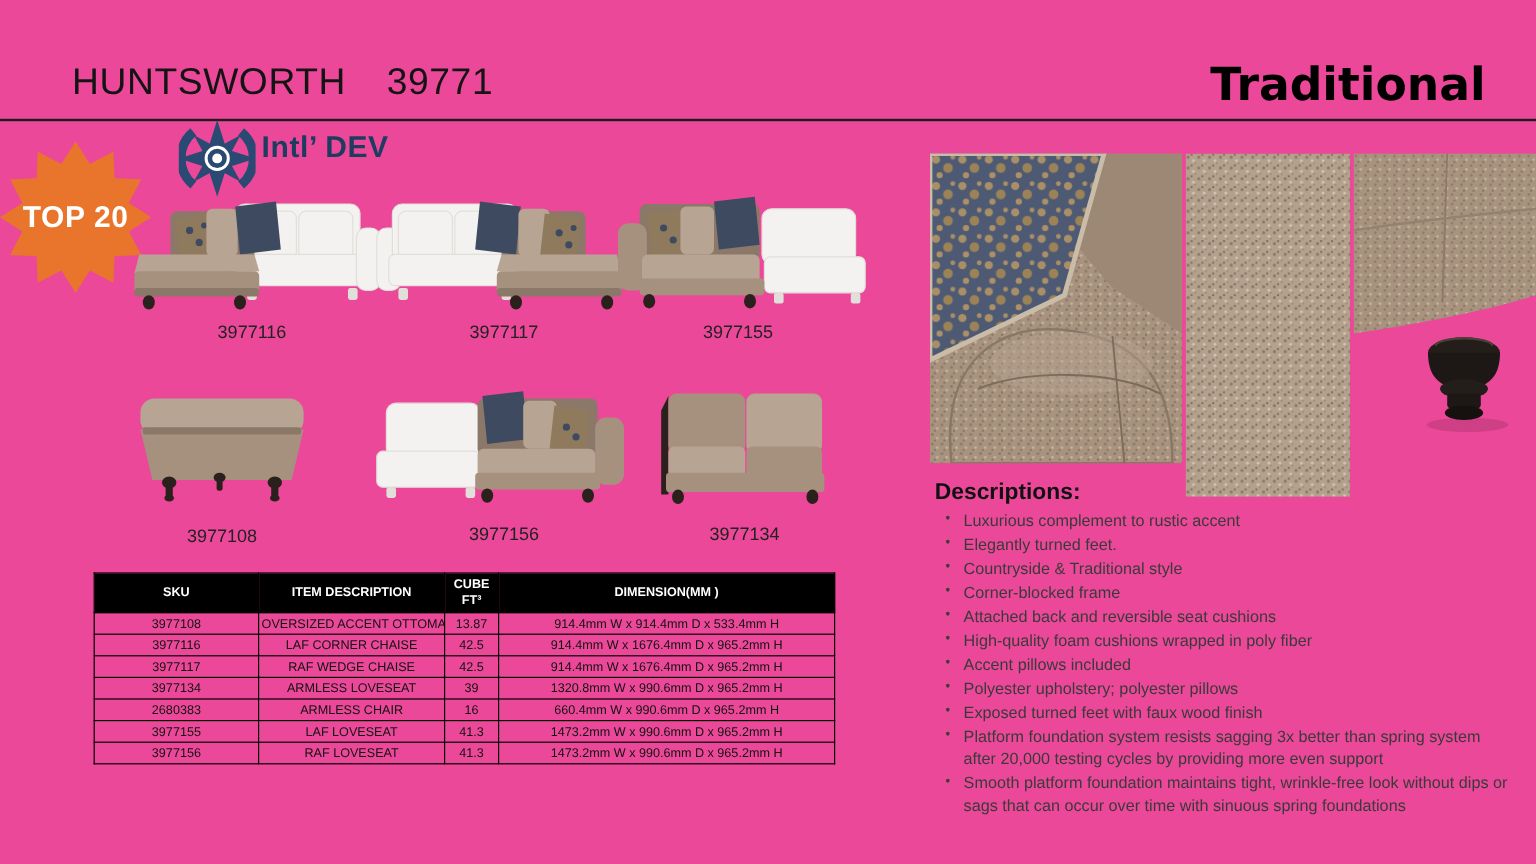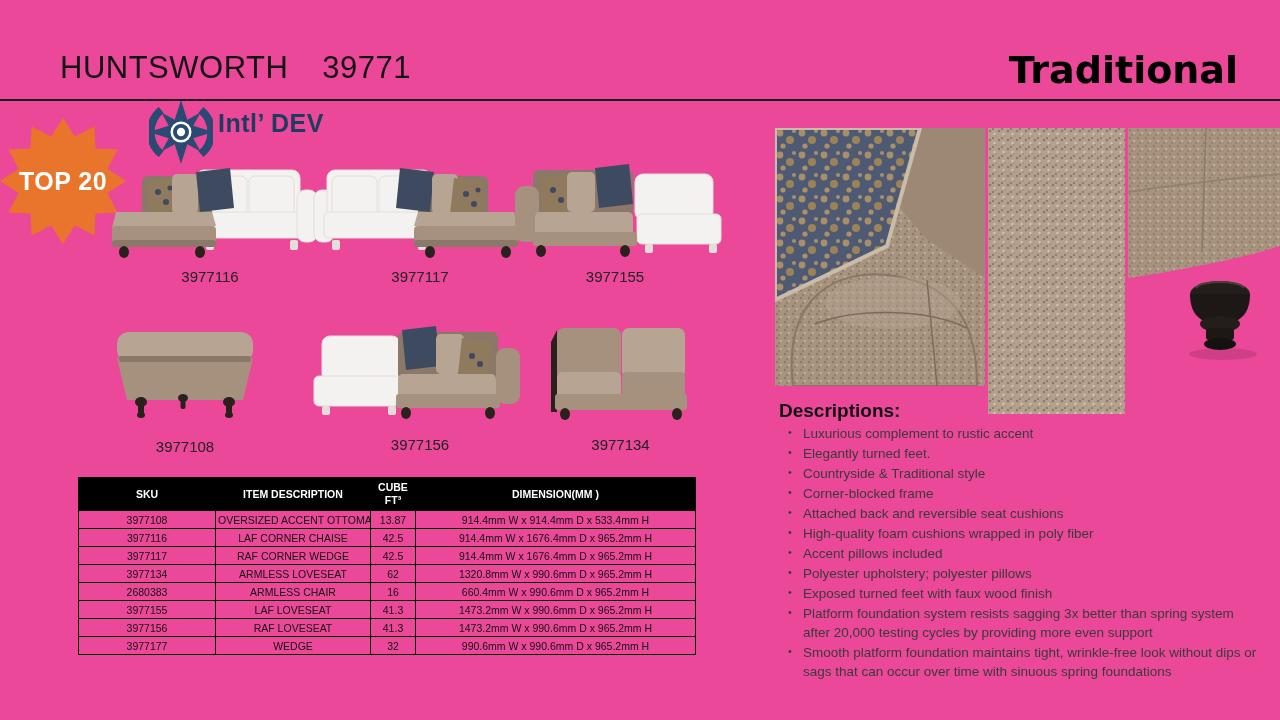--- a/index.html
+++ b/index.html
@@ -224,53 +224,47 @@
           <td>914.4mm W x 914.4mm D x 533.4mm H</td>
         </tr>
         <tr>
           <td>3977116</td>
           <td>LAF CORNER CHAISE</td>
           <td>42.5</td>
           <td>914.4mm W x 1676.4mm D x 965.2mm H</td>
         </tr>
         <tr>
           <td>3977117</td>
-          <td>RAF CORNER WEDGE</td>
+          <td>RAF WEDGE CHAISE</td>
           <td>42.5</td>
           <td>914.4mm W x 1676.4mm D x 965.2mm H</td>
         </tr>
         <tr>
           <td>3977134</td>
           <td>ARMLESS LOVESEAT</td>
-          <td>62</td>
+          <td>39</td>
           <td>1320.8mm W x 990.6mm D x 965.2mm H</td>
         </tr>
         <tr>
           <td>2680383</td>
           <td>ARMLESS CHAIR</td>
           <td>16</td>
           <td>660.4mm W x 990.6mm D x 965.2mm H</td>
         </tr>
         <tr>
           <td>3977155</td>
           <td>LAF LOVESEAT</td>
           <td>41.3</td>
           <td>1473.2mm W x 990.6mm D x 965.2mm H</td>
         </tr>
         <tr>
           <td>3977156</td>
           <td>RAF LOVESEAT</td>
           <td>41.3</td>
           <td>1473.2mm W x 990.6mm D x 965.2mm H</td>
-        </tr>
-        <tr>
-          <td>3977177</td>
-          <td>WEDGE</td>
-          <td>32</td>
-          <td>990.6mm W x 990.6mm D x 965.2mm H</td>
         </tr>
       </tbody>
   </table>
 
   <div class="photo photo-arm">
     <svg width="210" height="258" viewBox="0 0 210 258">
       <defs>
         <pattern id="sp1" width="8" height="8" patternUnits="userSpaceOnUse">
           <rect width="8" height="8" fill="#A8937F"></rect>
           <circle cx="2" cy="2" r="1.2" fill="#8D7968"></circle>

